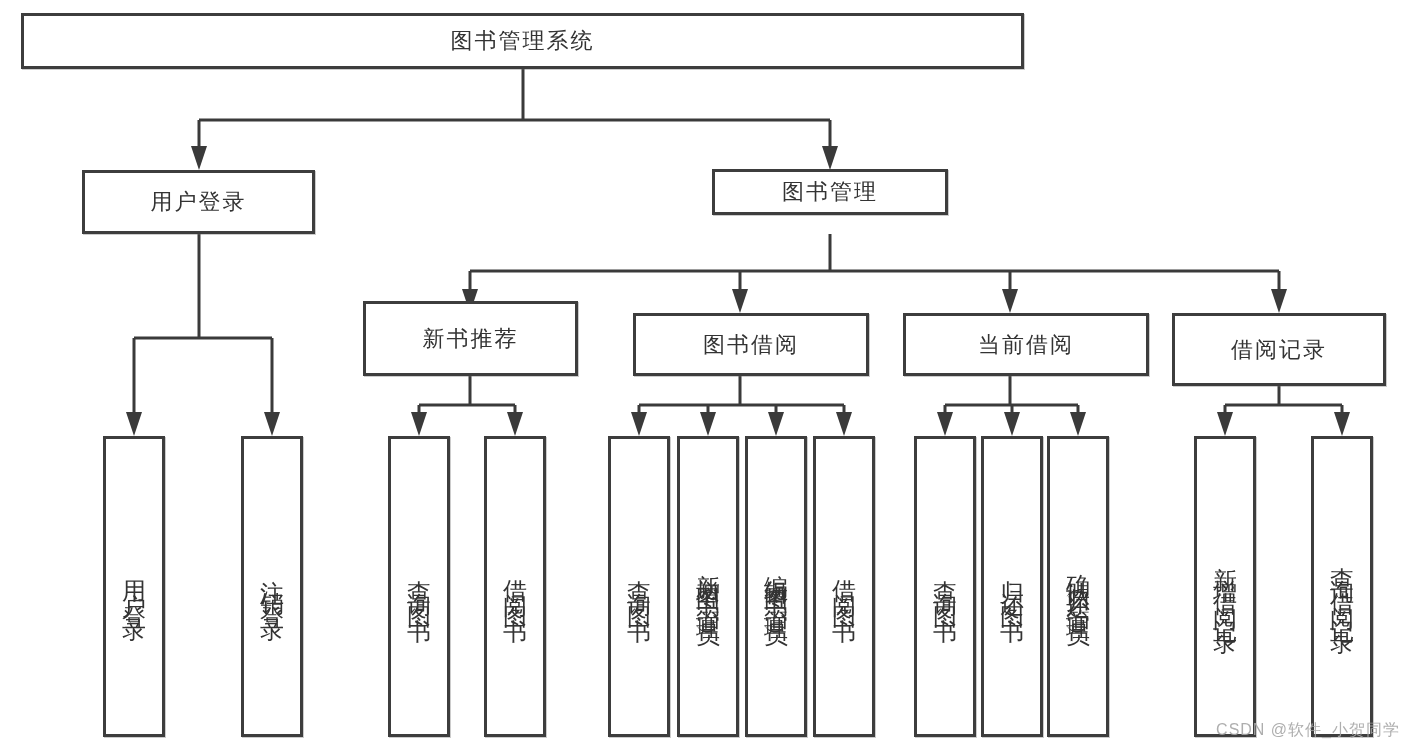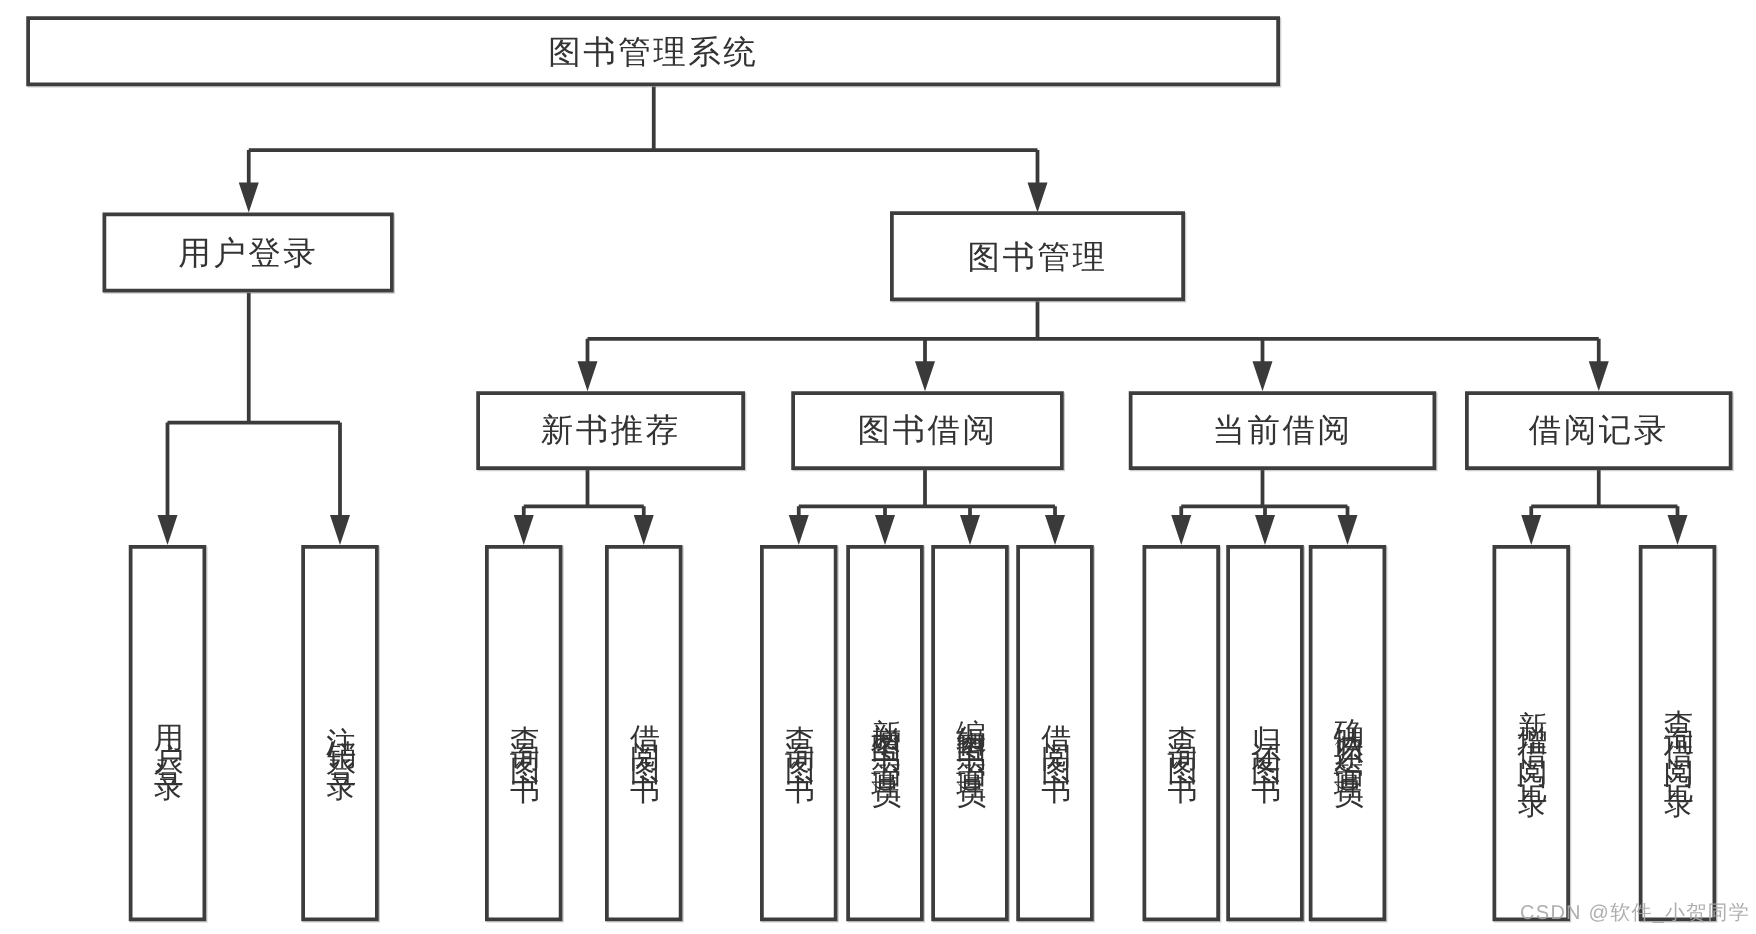--- a/index.html
+++ b/index.html
@@ -27,21 +27,21 @@
     box-sizing: border-box;
     background: #ffffff;
     border: 3px solid #3d3d3d;
     box-shadow: 1px 1px 0 rgba(110,110,110,0.35);
     display: flex;
     align-items: center;
     justify-content: center;
     z-index: 2;
   }
   .hnode {
-    font-size: 26px;
+    font-size: 22px;
     letter-spacing: 2px;
     white-space: nowrap;
   }
   .leaf .v {
     writing-mode: vertical-lr;
     text-orientation: mixed;
     font-size: 24px;
     letter-spacing: 13px;
     line-height: 1;
     white-space: nowrap;
@@ -104,34 +104,34 @@
     <polygon points="1334,412 1350,412 1342,436" fill="#3a3a3a"></polygon>
   </svg>
 
   <div class="node hnode" style="left:21px; top:13px; width:1003px; height:56px;">
     <span>图书管理系统</span>
   </div>
 
   <div class="node hnode" style="left:82px; top:170px; width:233px; height:64px;">
     <span>用户登录</span>
   </div>
-  <div class="node hnode" style="left:712px; top:169px; width:236px; height:72px;">
+  <div class="node hnode" style="left:712px; top:169px; width:236px; height:46px;">
     <span>图书管理</span>
   </div>
 
-  <div class="node hnode" style="left:363px; top:313px; width:215px; height:63px;margin-left:18px;">
+  <div class="node hnode" style="left:363px; top:301px; width:215px; height:75px;">
     <span>新书推荐</span>
   </div>
-  <div class="node hnode" style="left:633px; top:313px; width:218px; height:63px;">
+  <div class="node hnode" style="left:633px; top:313px; width:236px; height:63px;">
     <span>图书借阅</span>
   </div>
   <div class="node hnode" style="left:903px; top:313px; width:246px; height:63px;">
     <span>当前借阅</span>
   </div>
-  <div class="node hnode" style="left:1172px; top:313px; width:214px; height:63px;">
+  <div class="node hnode" style="left:1172px; top:313px; width:214px; height:73px;">
     <span>借阅记录</span>
   </div>
 
   <div class="node leaf" style="left:103px; top:436px; width:62px; height:301px;">
     <span class="v">用户登录</span>
   </div>
   <div class="node leaf" style="left:241px; top:436px; width:62px; height:301px;">
     <span class="v">注销登录</span>
   </div>
 

